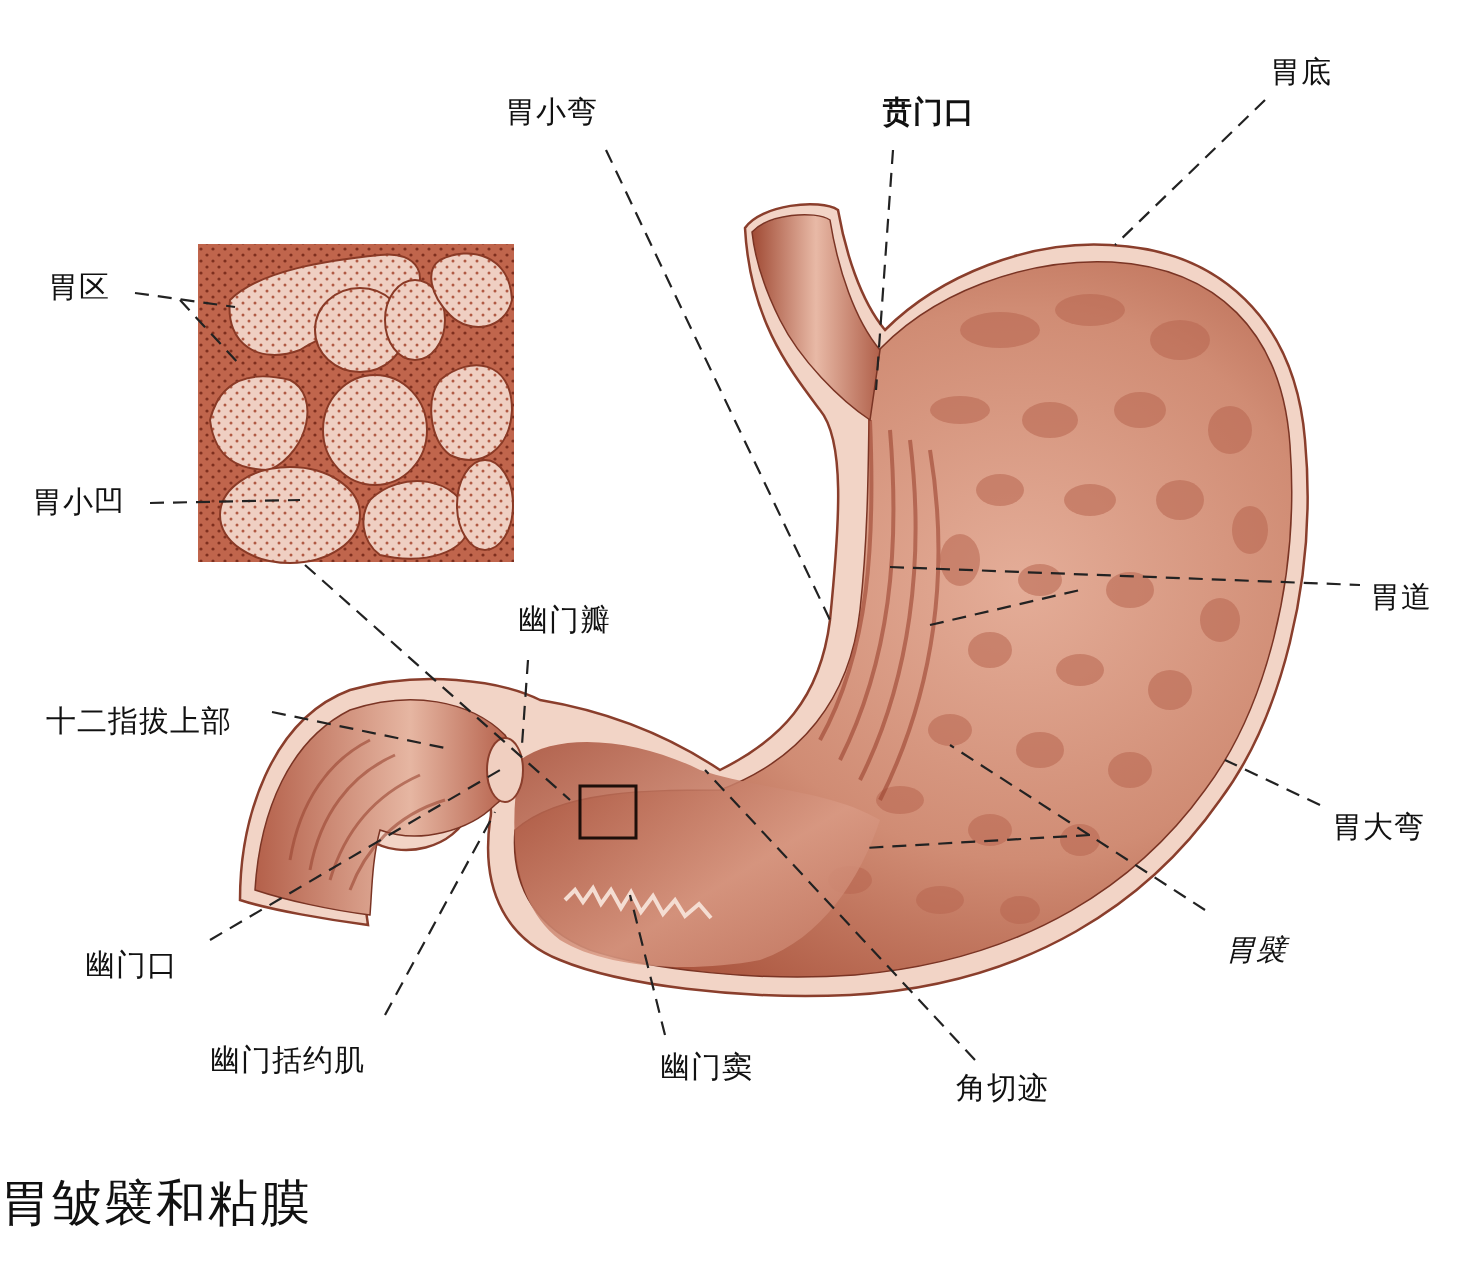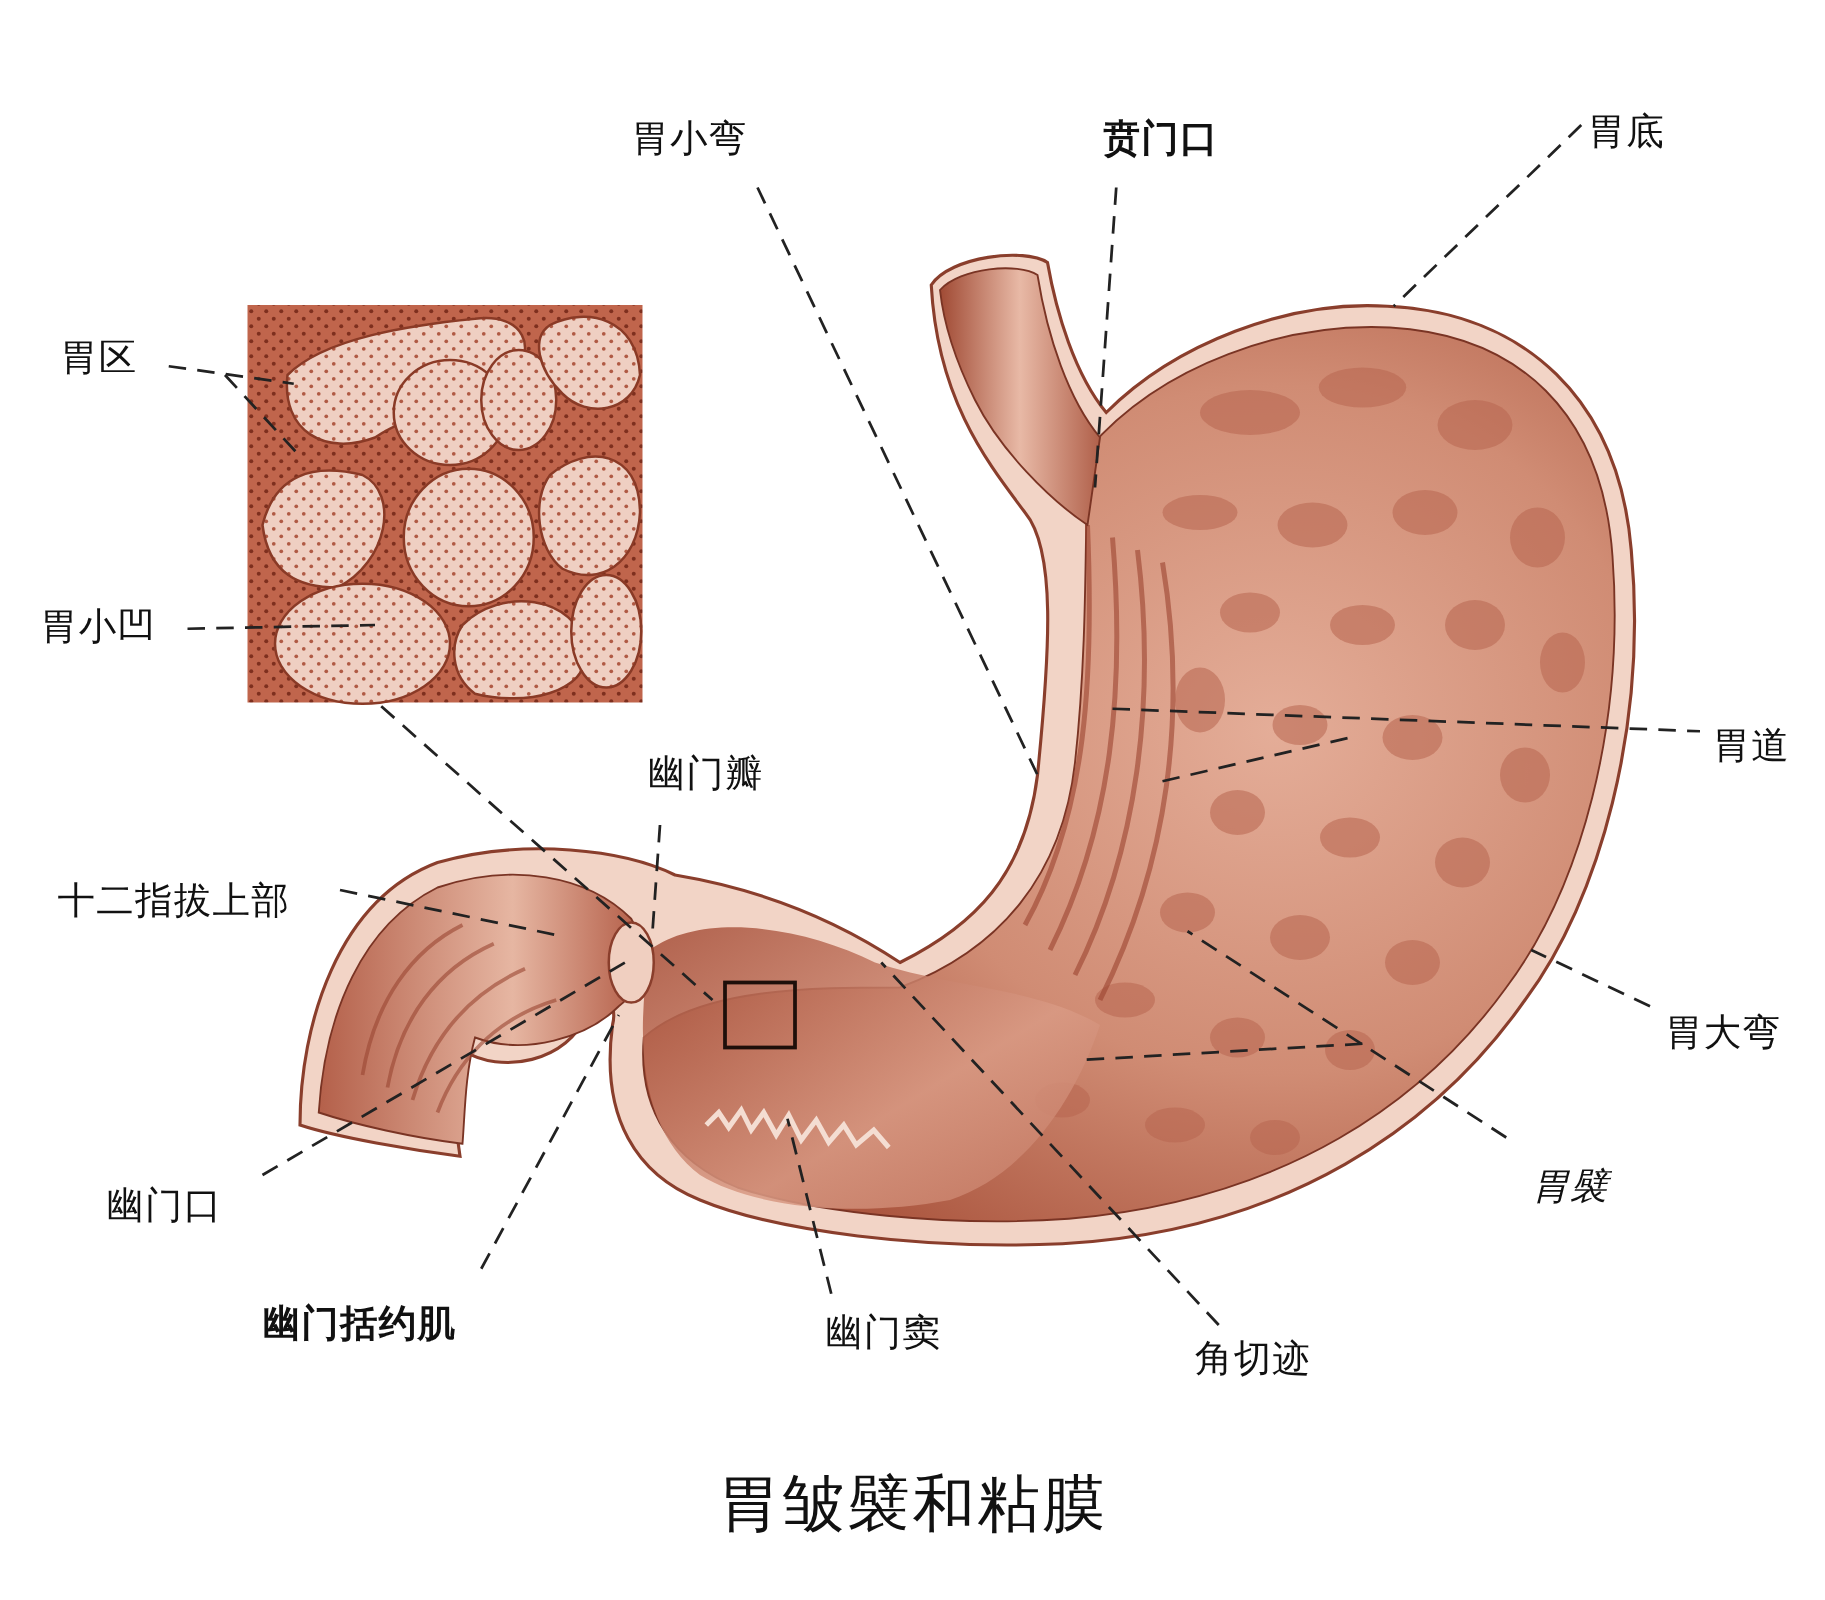--- a/index.html
+++ b/index.html
@@ -1,21 +1,21 @@
 <!DOCTYPE html>
 <html><head>
   <meta charset="utf-8">
   <style>
     html, body { margin: 0; padding: 0; background: #ffffff; }
     body { width: 1460px; height: 1280px; position: relative; overflow: hidden;
            font-family: "DejaVu Sans", "Liberation Sans", sans-serif; }
     #stage { position: absolute; left: 0; top: 0; width: 1460px; height: 1280px; }
     .lbl { position: absolute; font-size: 30px; color: #111; line-height: 1; white-space: nowrap;
            font-family: "DejaVu Sans", sans-serif; letter-spacing: 1px; }
-    .caption { position: absolute; left: 0; width: 1460px; top: 1170px; text-align: center;
+    .caption { position: absolute; left: 0; width: 1460px; top: 1170px; 
                font-size: 50px; color: #111; font-family: "DejaVu Serif", serif; letter-spacing: 2px; }
   </style>
 </head>
 <body>
 
 <div id="stage">
   <svg width="1460" height="1280" viewBox="0 0 1460 1280" xmlns="http://www.w3.org/2000/svg">
     <defs>
       <radialGradient id="bodyGrad" cx="0.65" cy="0.45" r="0.7">
         <stop offset="0" stop-color="#e4ad98"></stop>
@@ -152,27 +152,27 @@
       <line x1="210" y1="940" x2="500" y2="770"></line>
       <line x1="385" y1="1015" x2="495" y2="812"></line>
       <line x1="665" y1="1035" x2="630" y2="895"></line>
       <line x1="975" y1="1060" x2="705" y2="770"></line>
     </g>
   </svg>
 
   
   <div class="lbl" style="left:505px;top:97px;">胃小弯</div>
   <div class="lbl" style="left:882px;top:97px;font-weight:bold;">贲门口</div>
-  <div class="lbl" style="left:1270px;top:57px;margin-top:34px;">胃底</div>
+  <div class="lbl" style="left:1270px;top:57px;">胃底</div>
   <div class="lbl" style="left:48px;top:272px;">胃区</div>
   <div class="lbl" style="left:32px;top:487px;">胃小凹</div>
   <div class="lbl" style="left:1370px;top:570px;margin-top:12px;">胃道</div>
   <div class="lbl" style="left:518px;top:605px;">幽门瓣</div>
   <div class="lbl" style="left:46px;top:682px;margin-top:24px;">十二指拔上部</div>
   <div class="lbl" style="left:1332px;top:812px;">胃大弯</div>
   <div class="lbl" style="left:1225px;top:935px;font-style:italic;">胃襞</div>
   <div class="lbl" style="left:85px;top:950px;">幽门口</div>
-  <div class="lbl" style="left:210px;top:1045px;font-weight:bold;">幽门括约肌</div>
+  <div class="lbl" style="left:210px;top:1045px;">幽门括约肌</div>
   <div class="lbl" style="left:660px;top:1052px;">幽门窦</div>
   <div class="lbl" style="left:956px;y:0;top:1075px;font-family:Liberation Mono, monospace;">角切迹</div>
 
   <div class="caption">胃皱襞和粘膜</div>
 </div>
 
 </body></html>

